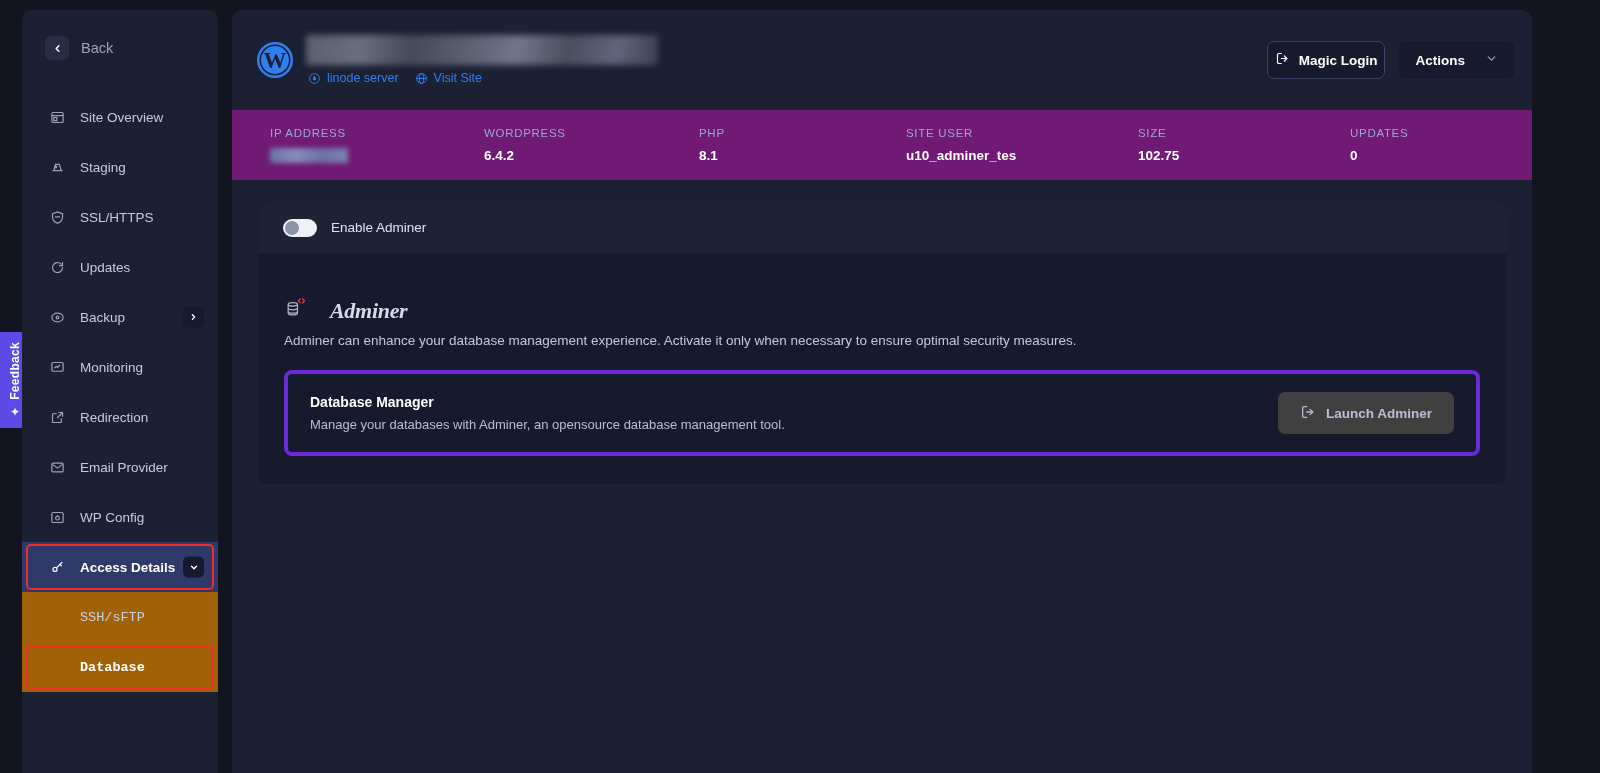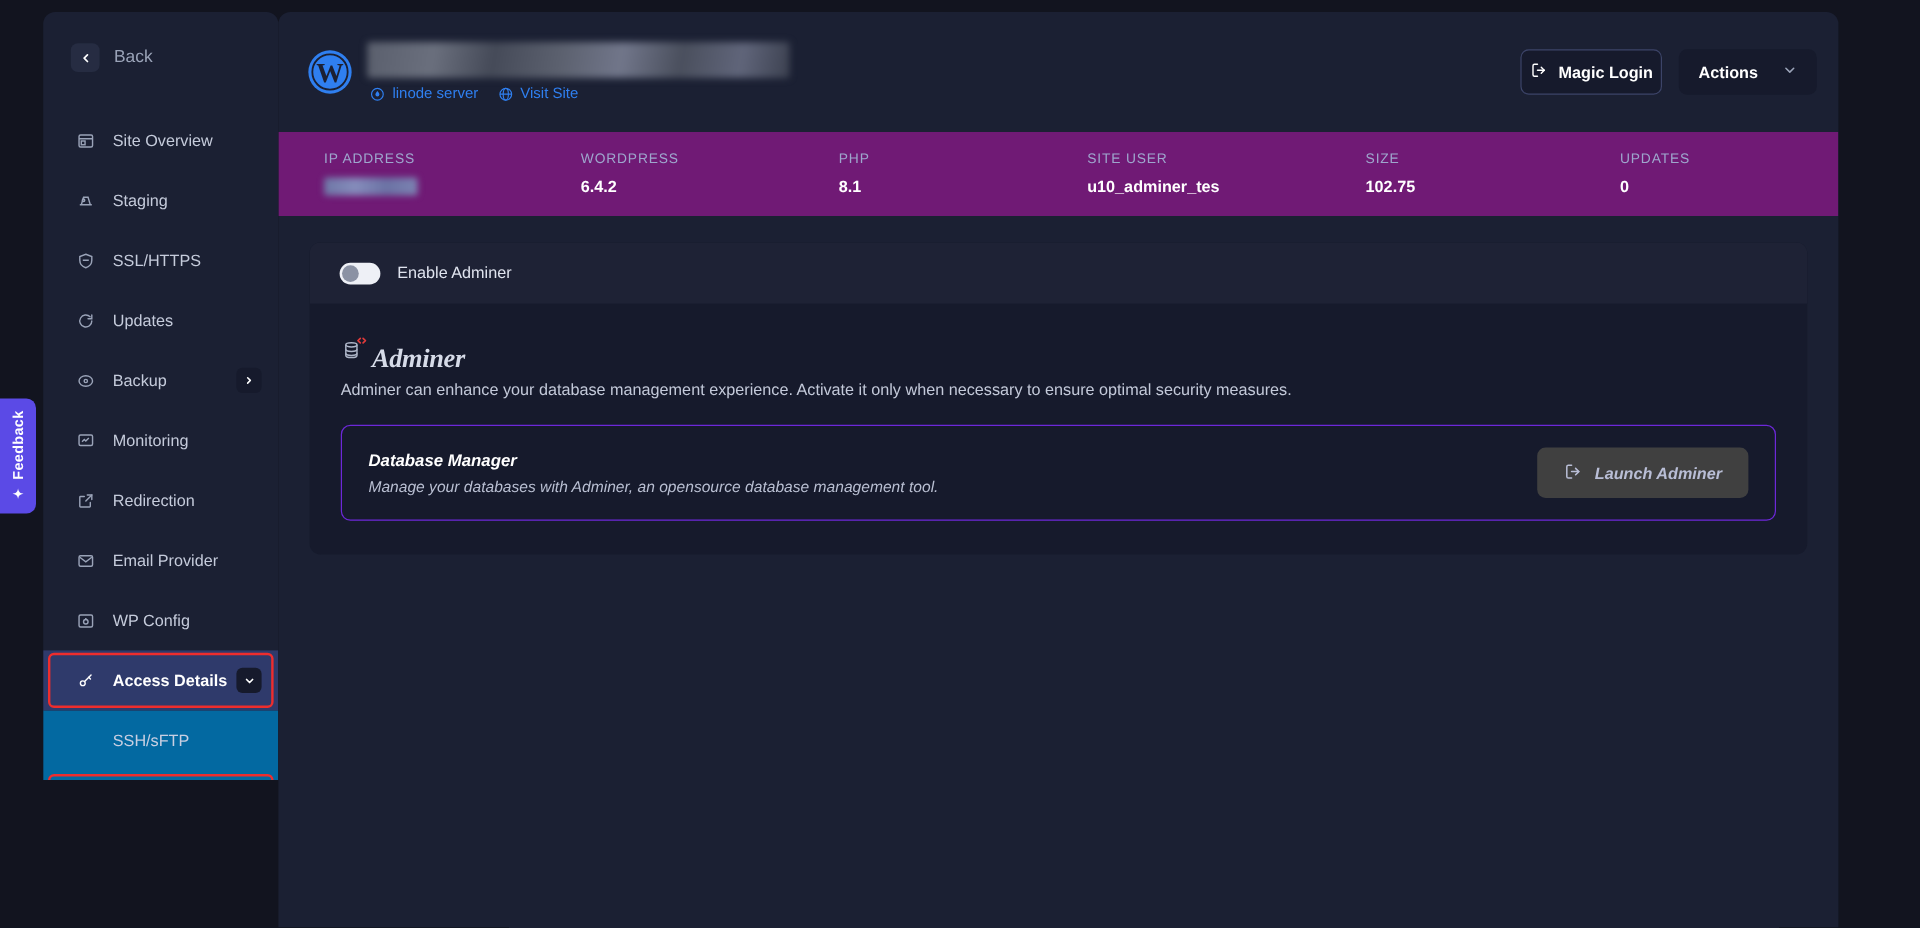--- a/index.html
+++ b/index.html
@@ -24,22 +24,22 @@
   }
   .feedback-tab .fb-label {
     writing-mode: vertical-rl; transform: rotate(180deg);
     color: #ffffff; font-size: 12px; font-weight: bold;
     letter-spacing: .3px;
   }
   .feedback-tab .fb-spark { color: #fff; font-size: 12px; line-height: 1; }
 
   
   .sidebar {
-    position: absolute; left: 36px; top: 10px;
-    width: 196px; height: 640px;
+    position: absolute; left: 22px; top: 10px;
+    width: 196px; height: 763px;
     background: #1b2033;
     border-radius: 10px 10px 0 0;
     overflow: hidden;
   }
   .back-row {
     display: flex; align-items: center; gap: 12px;
     padding: 26px 0 0 23px; cursor: pointer;
   }
   .back-btn {
     width: 24px; height: 24px; border-radius: 6px;
@@ -66,21 +66,21 @@
   }
   .nav-item.expandable.active { background: #2f3a6b; color: #fff; font-weight: bold; }
   .nav-item.expandable.active .ico { color: #ffffff; }
 
   .highlight-box {
     position: absolute; border: 2px solid #ef2d2d; border-radius: 5px;
     pointer-events: none;
   }
   .hl-access { left: 4px; top: 2px; right: 4px; bottom: 2px; }
 
-  .submenu { background: #0369a1; }
+  .submenu { background: #a16207; font-family: Liberation Mono, monospace; }
   .sub-item {
     display: flex; align-items: center; height: 50px;
     padding-left: 58px; font-size: 13.5px; color: #c9cfe2; cursor: pointer;
     position: relative;
   }
   .sub-item.current { color: #ffffff; font-weight: bold; }
   .hl-db { left: 4px; top: 3px; right: 4px; bottom: 3px; }
 
   
   .content {
@@ -149,34 +149,33 @@
     width: 34px; height: 18px; border-radius: 10px;
     background: #eef0f6; position: relative; cursor: pointer; flex: 0 0 34px;
   }
   .toggle .knob {
     position: absolute; left: 2px; top: 2px;
     width: 14px; height: 14px; border-radius: 50%; background: #8b92a4;
   }
   .toggle-label { color: #dfe3ee; font-size: 13.5px; }
 
   .card-body { padding: 26px 26px 28px 26px; }
-  .adminer-logo { display: flex; align-items: flex-end; gap: 0; }
+  .adminer-logo { display: flex; align-items: center; gap: 20px; margin-top: 17px; }
   .adminer-logo .word {
     font-family: "Liberation Serif", serif;
     font-style: italic; font-weight: bold; font-size: 22px;
     color: #d6dbe8; letter-spacing: -.3px; line-height: 1;
   }
   .card-desc { color: #c3c9d9; font-size: 13.5px; margin-top: 7px; }
 
   .inner-row {
     margin-top: 22px;
-    border: 1px solid #6d28d9; border-radius: 8px;
+    border: 4px solid #6d28d9; border-radius: 8px;
     display: flex; align-items: center; justify-content: space-between;
     padding: 18px 22px;
-    font-style: italic;
   }
   .inner-row .title { color: #ffffff; font-size: 14px; font-weight: bold; }
   .inner-row .sub { color: #b9bfd2; font-size: 13px; margin-top: 7px; }
   .btn-launch {
     display: flex; align-items: center; gap: 10px;
     height: 42px; padding: 0 22px; border-radius: 7px;
     background: #404040; color: #b9bed6; font-size: 13.5px; font-weight: bold;
     cursor: pointer;
   }
 </style>

